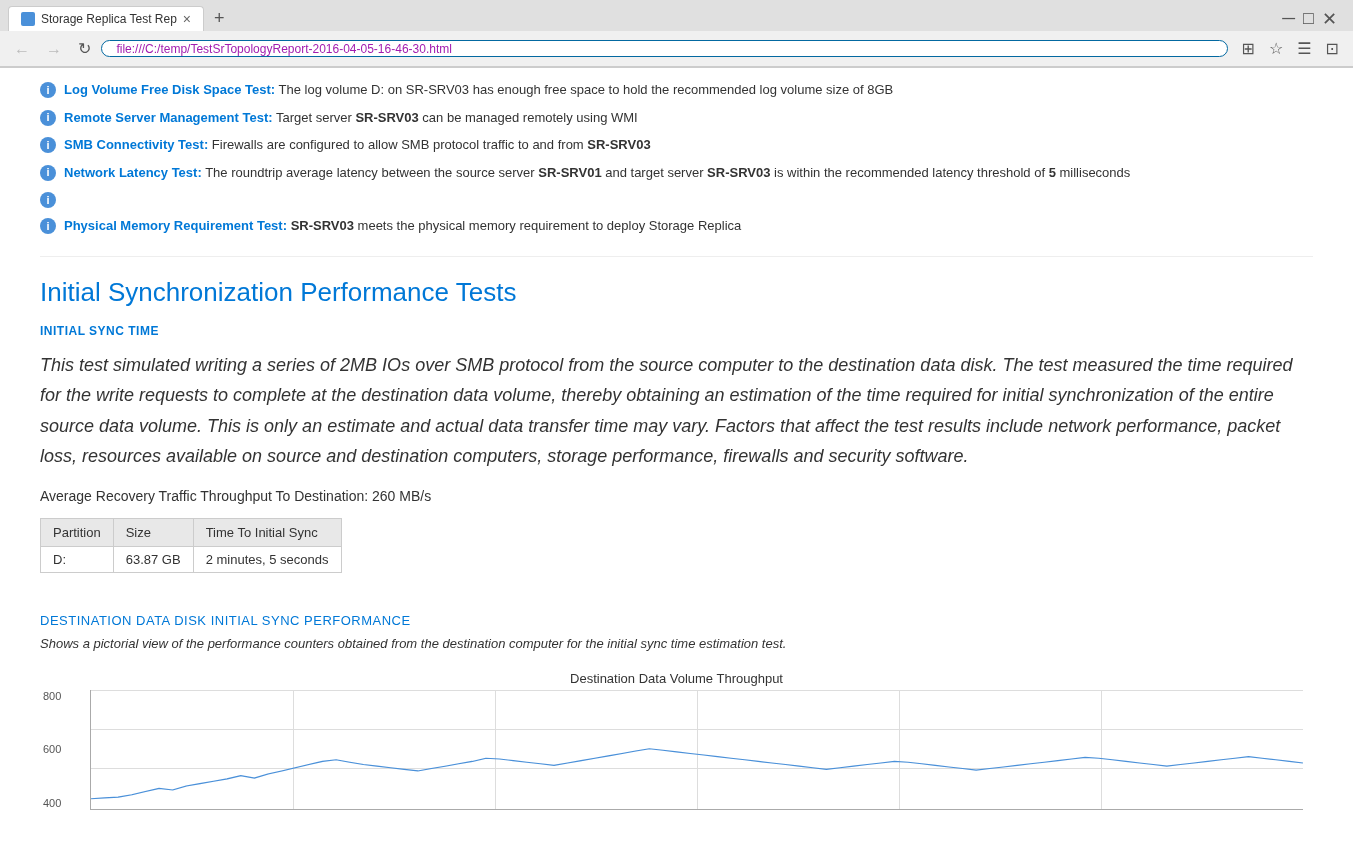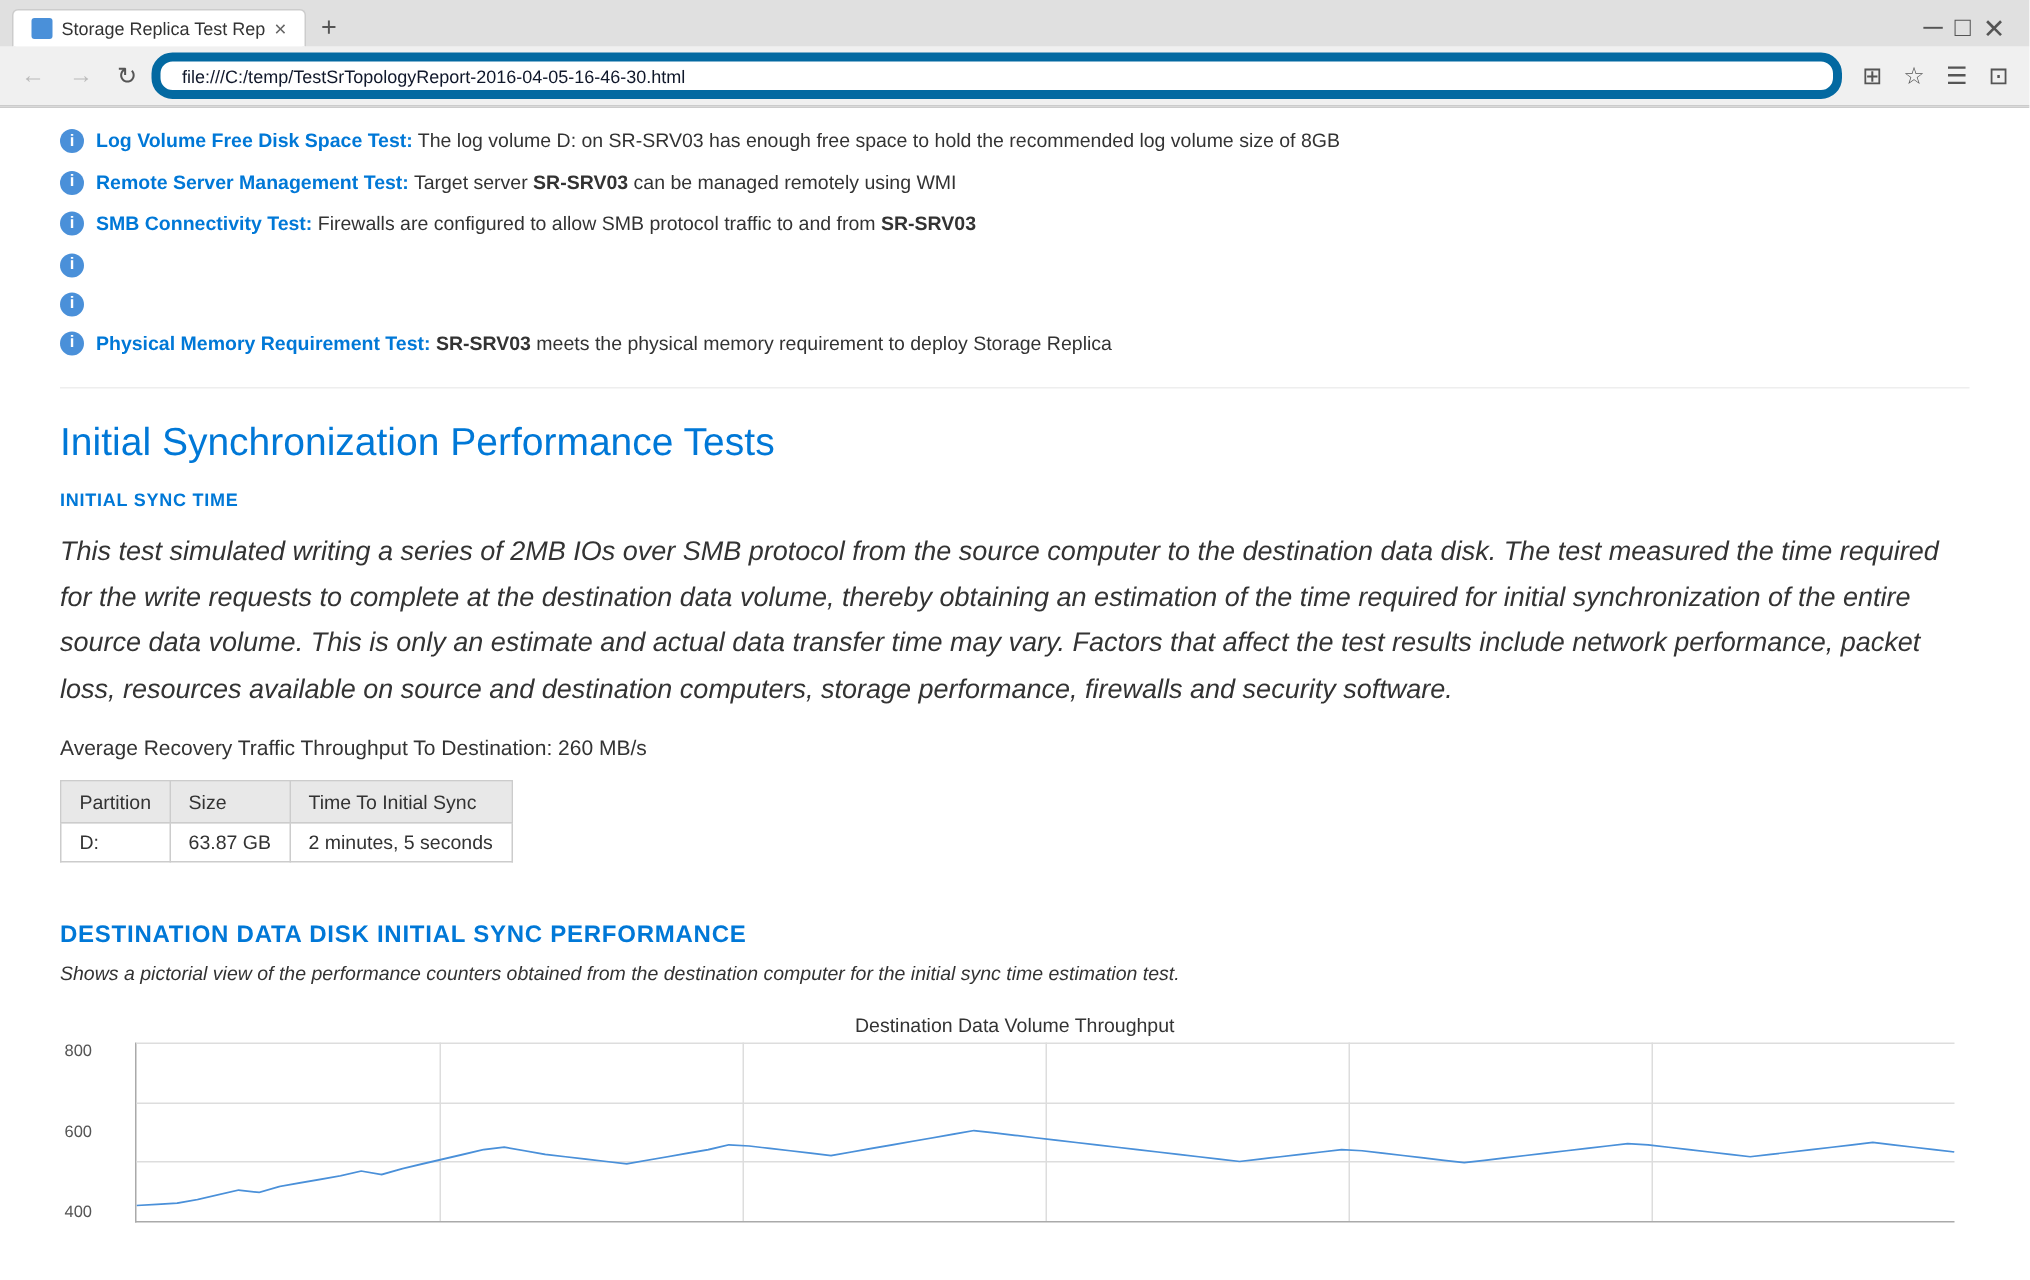--- a/index.html
+++ b/index.html
@@ -65,27 +65,27 @@
       border: none;
       cursor: pointer;
       color: #555;
       font-size: 16px;
       padding: 4px 6px;
       border-radius: 3px;
     }
     .nav-btn.disabled { color: #bbb; cursor: default; }
     .address-bar {
       flex: 1;
-      height: 31px;
-      border: 6px solid #0369a1;
+      height: 17px;
+      border: 1px solid #0369a1;
       border-radius: 14px;
       padding: 0 14px;
       font-size: 12px;
       background: #fff;
-      color: #0f172a;
+      color: #a21caf;
       outline: none;
     }
     .nav-right-btns {
       display: flex;
       gap: 2px;
       margin-left: 4px;
     }
 
     
     .page-content {
@@ -172,22 +172,22 @@
       font-weight: normal;
     }
     .sync-table td {
       border: 1px solid #ccc;
       padding: 5px 12px;
     }
 
     
     .chart-section { padding-top: 10px; }
     .chart-title-text {
-      font-size: 16px;
-      font-weight: bold;
+      font-size: 13px;
+      font-weight: normal;
       color: #0078d7;
       letter-spacing: 0.5px;
       margin-bottom: 8px;
     }
     .chart-subtitle {
       font-size: 13px;
       color: #333;
       font-style: italic;
       margin-bottom: 20px;
     }
@@ -292,20 +292,24 @@
     </div>
     <div class="info-item">
       <span class="info-icon">i</span>
       <span class="info-text">
         <span class="info-label">SMB Connectivity Test:</span>
         Firewalls are configured to allow SMB protocol traffic to and from <span class="bold-text">SR-SRV03</span>
       </span>
     </div>
     <div class="info-item">
       <span class="info-icon">i</span>
+      <span class="info-text">
+        <span class="info-label">Network Latency Test:</span>
+        The roundtrip average latency between the source server <span class="bold-text">SR-SRV01</span> and target server <span class="bold-text">SR-SRV03</span> is within the recommended latency threshold of <span class="bold-text">5</span> milliseconds
+      </span>
     </div>
     <div class="info-item">
       <span class="info-icon">i</span>
     </div>
     <div class="info-item">
       <span class="info-icon">i</span>
       <span class="info-text">
         <span class="info-label">Physical Memory Requirement Test:</span>
         <span class="bold-text">SR-SRV03</span> meets the physical memory requirement to deploy Storage Replica
       </span>

